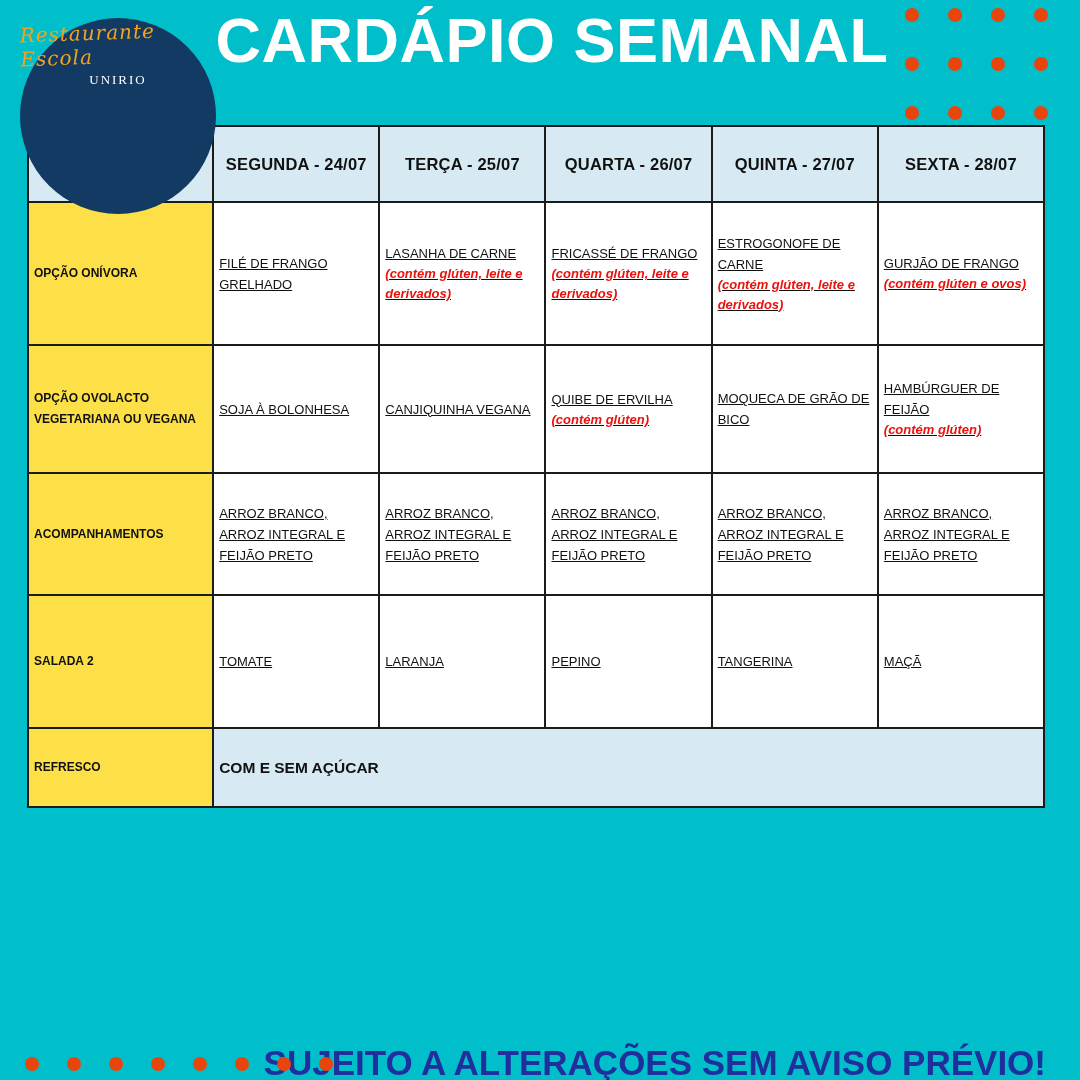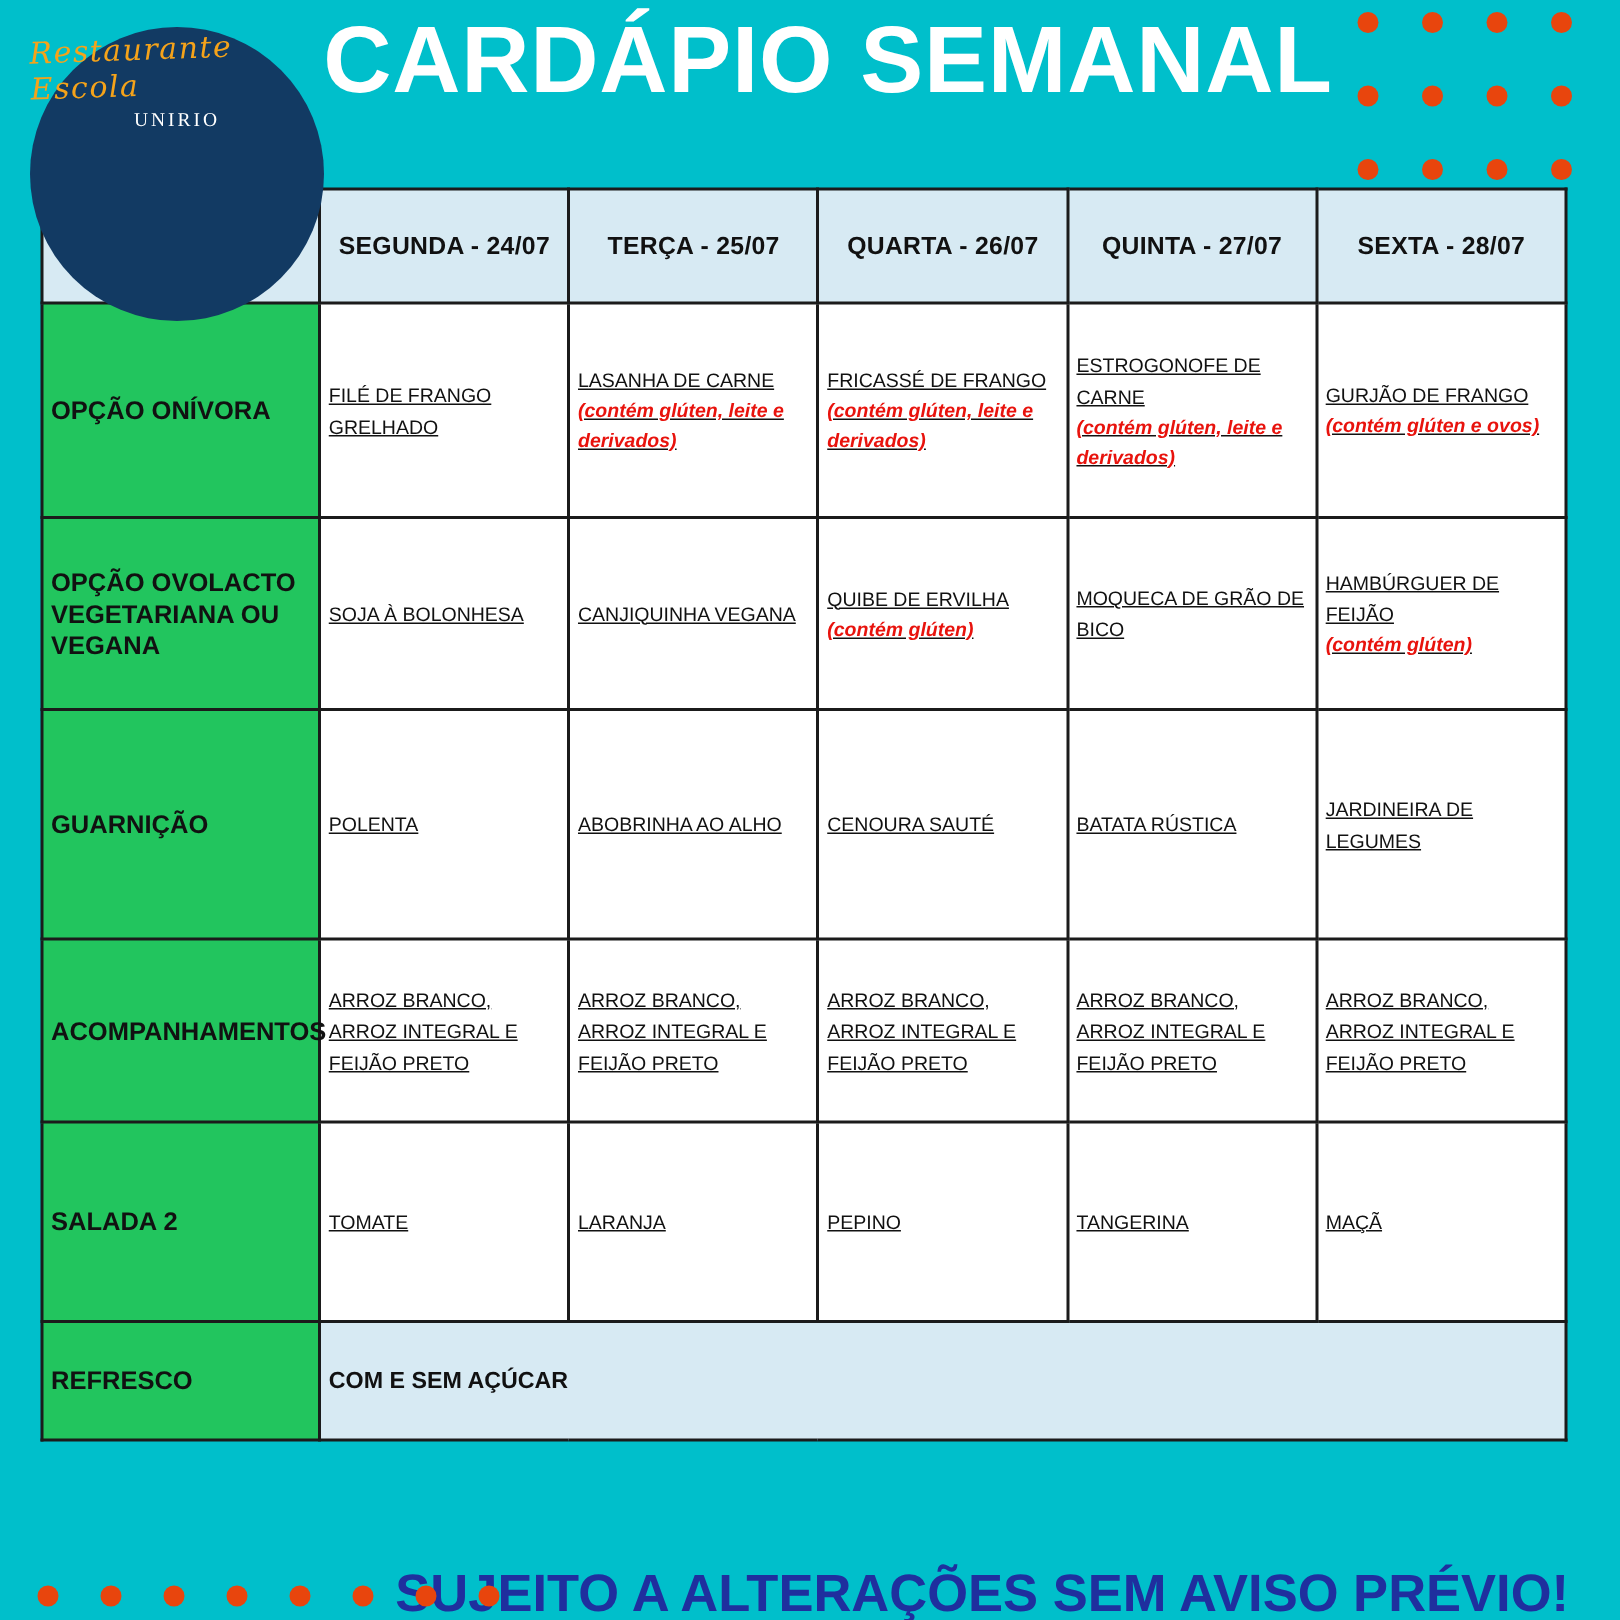--- a/index.html
+++ b/index.html
@@ -113,22 +113,22 @@
     font-size: 16.5px;
     font-weight: bold;
     color: #111111;
     letter-spacing: 0.2px;
   }
   th.corner-cell {
     background: #d7eaf3;
   }
 
   td.row-label {
-    background: #22c55e;
-    font-size: 17px;
+    background: #fde047;
+    font-size: 12px;
     font-weight: bold;
     color: #111111;
     line-height: 21px;
   }
   td.menu-cell {
     background: #ffffff;
     font-size: 13px;
     color: #111111;
     line-height: 21px;
     text-decoration: underline;
@@ -257,43 +257,20 @@
       <td class="menu-cell">
         <span>MOQUECA DE GRÃO DE BICO</span>
         
       </td>
       <td class="menu-cell">
         <span>HAMBÚRGUER DE FEIJÃO</span>
         <span class="warn">(contém glúten)</span>
       </td>
     </tr>
 
-    <tr class="r-guarnicao">
-      <td class="row-label">GUARNIÇÃO</td>
-      <td class="menu-cell">
-        <span>POLENTA</span>
-        
-      </td>
-      <td class="menu-cell">
-        <span>ABOBRINHA AO ALHO</span>
-        
-      </td>
-      <td class="menu-cell">
-        <span>CENOURA SAUTÉ</span>
-        
-      </td>
-      <td class="menu-cell">
-        <span>BATATA RÚSTICA</span>
-        
-      </td>
-      <td class="menu-cell">
-        <span>JARDINEIRA DE LEGUMES</span>
-        
-      </td>
-    </tr>
 
     <tr class="r-acomp">
       <td class="row-label">ACOMPANHAMENTOS</td>
       <td class="menu-cell">
         <span>ARROZ BRANCO, ARROZ INTEGRAL E FEIJÃO PRETO</span>
         
       </td>
       <td class="menu-cell">
         <span>ARROZ BRANCO, ARROZ INTEGRAL E FEIJÃO PRETO</span>
         

